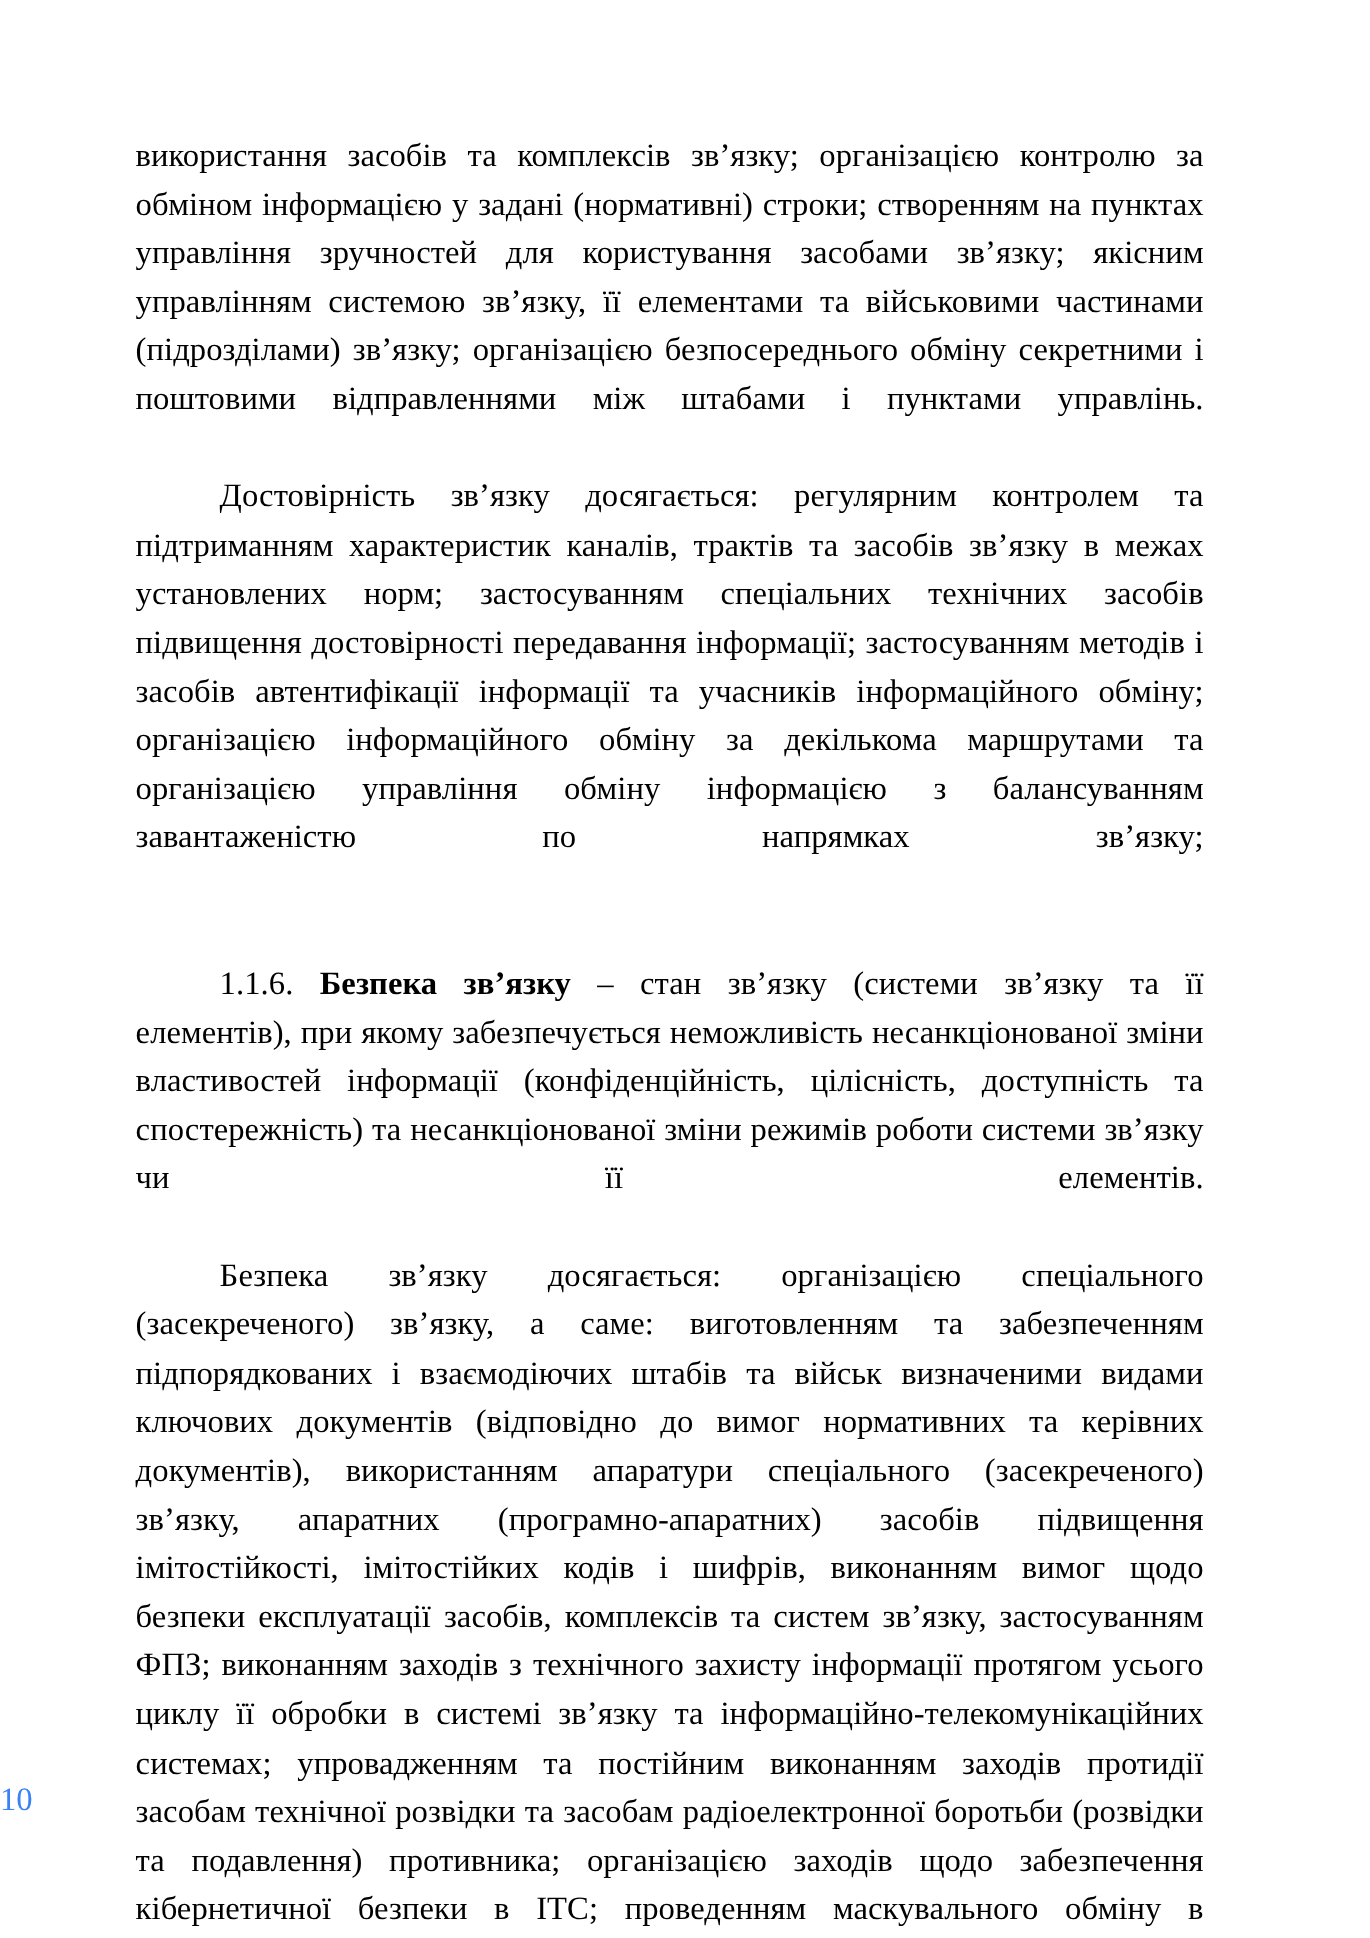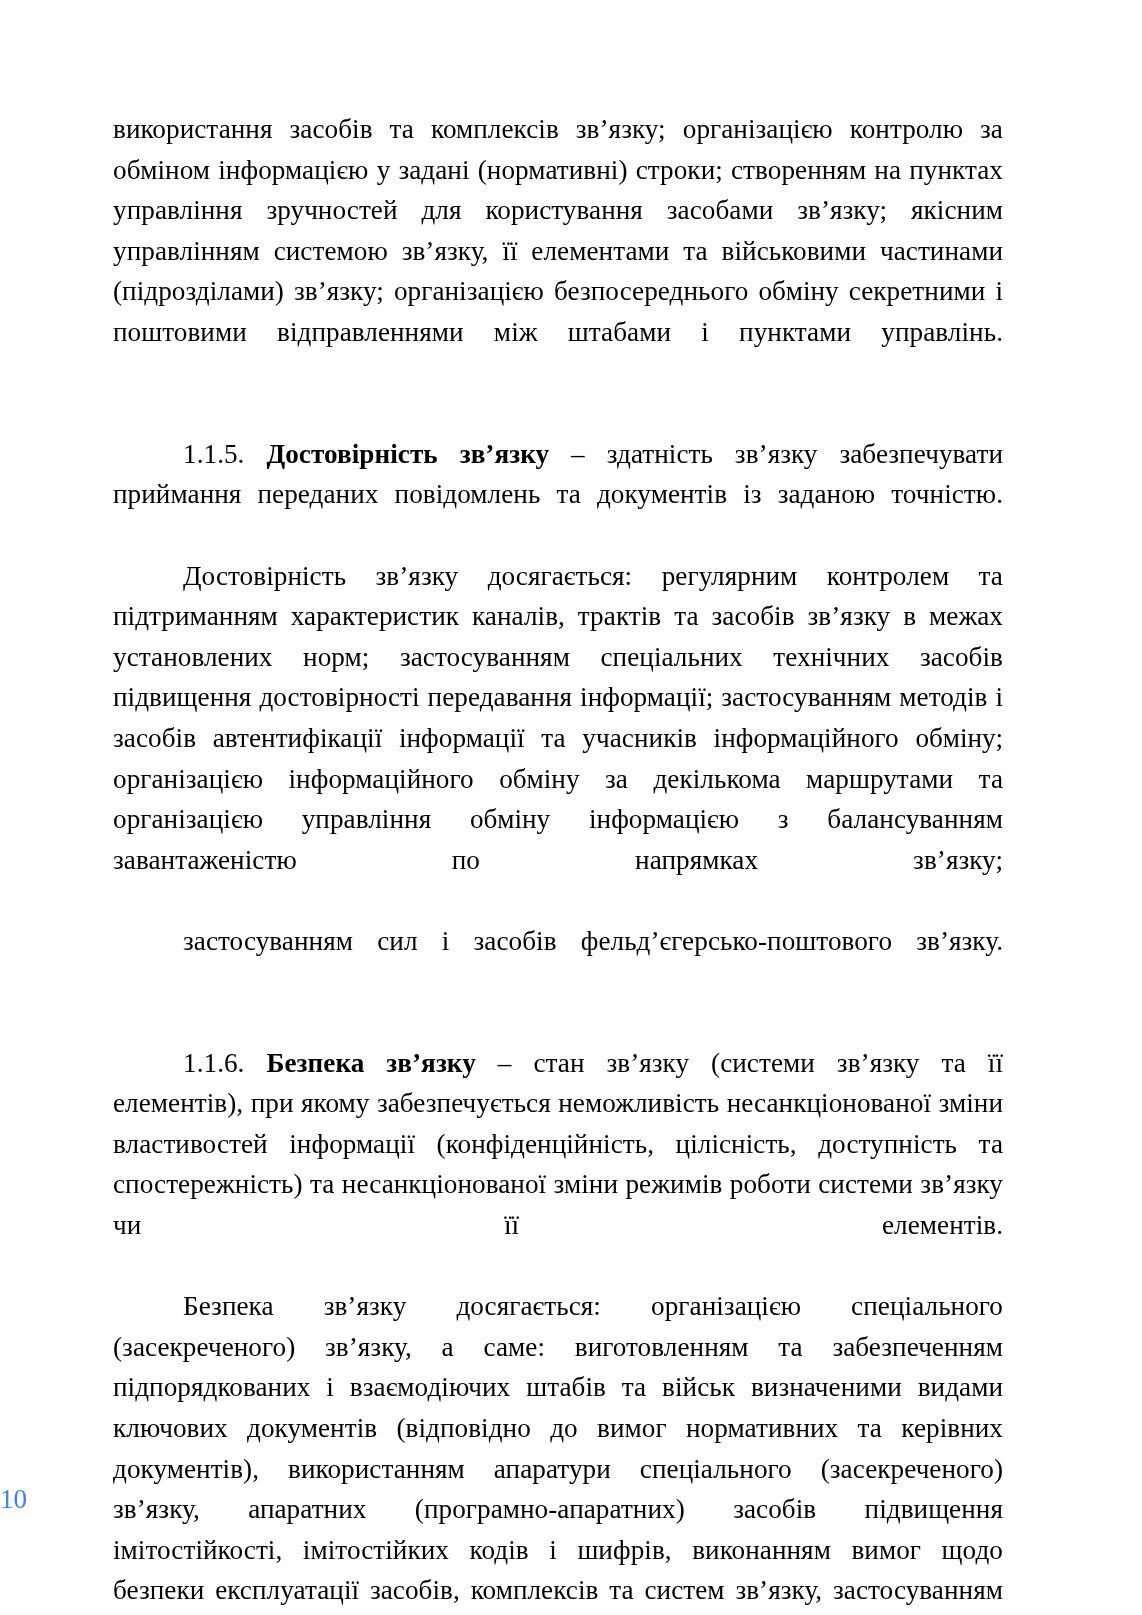--- a/index.html
+++ b/index.html
@@ -68,26 +68,24 @@
 </style>
 </head>
 <body>
 
 <div class="page">
 
   <div class="content">
 
     <p class="para">використання засобів та комплексів зв’язку; організацією контролю за обміном інформацією у задані (нормативні) строки; створенням на пунктах управління зручностей для користування засобами зв’язку; якісним управлінням системою зв’язку, її елементами та військовими частинами (підрозділами) зв’язку; організацією безпосереднього обміну секретними і поштовими відправленнями між штабами і пунктами управлінь.</p>
 
-    <p class="para indent gap-before"><span>1.1.5.</span><span> </span><span class="bold">Достовірність зв’язку</span><span> – здатність зв’язку забезпечувати приймання переданих повідомлень та документів із заданою точністю.</span></p>
 
 
     <p class="para indent">Достовірність зв’язку досягається: регулярним контролем та підтриманням характеристик каналів, трактів та засобів зв’язку в межах установлених норм; застосуванням спеціальних технічних засобів підвищення достовірності передавання інформації; застосуванням методів і засобів автентифікації інформації та учасників інформаційного обміну; організацією інформаційного обміну за декількома маршрутами та організацією управління обміну інформацією з балансуванням завантаженістю по напрямках зв’язку;</p>
 
-    <p class="para indent">застосуванням сил і засобів фельд’єгерсько-поштового зв’язку.</p>
 
     <p class="para indent gap-before"><span>1.1.6.</span><span> </span><span class="bold">Безпека зв’язку</span><span> – стан зв’язку (системи зв’язку та її елементів), при якому забезпечується неможливість несанкціонованої зміни властивостей інформації (конфіденційність, цілісність, доступність та спостережність) та несанкціонованої зміни режимів роботи системи зв’язку чи її елементів.</span></p>
 
     <p class="para indent">Безпека зв’язку досягається: організацією спеціального (засекреченого) зв’язку, а саме: виготовленням та забезпеченням підпорядкованих і взаємодіючих штабів та військ визначеними видами ключових документів (відповідно до вимог нормативних та керівних документів), використанням апаратури спеціального (засекреченого) зв’язку, апаратних (програмно-апаратних) засобів підвищення імітостійкості, імітостійких кодів і шифрів, виконанням вимог щодо безпеки експлуатації засобів, комплексів та систем зв’язку, застосуванням ФПЗ; виконанням заходів з технічного захисту інформації протягом усього циклу її обробки в системі зв’язку та інформаційно-телекомунікаційних системах; упровадженням та постійним виконанням заходів протидії засобам технічної розвідки та засобам радіоелектронної боротьби (розвідки та подавлення) противника; організацією заходів щодо забезпечення кібернетичної безпеки в ІТС; проведенням маскувального обміну в радіомережах (радіонапрямках); організацією роботи ВЗ (ІТВ) хибних пунктів управління, радіомереж, радіонапрямків, ліній радіорелейного, тропосферного та супутникового зв’язку відповідно до плану забезпечення безпеки застосування; відомчим контролем за станом безпеки зв’язку, безпеки засекреченого зв’язку, технічного захисту інформації та кібернетичної безпеки в ІТС; розробленням і включенням вимог з безпеки зв’язку, технічного захисту інформації та кібербезпеки в тактико-технічні завдання (технічні завдання) на виконання науково-дослідних і дослідно-конструкторських робіт з розроблення</p>
 
   </div>
 
   <div class="pagenum">10</div>
 
 </div>

